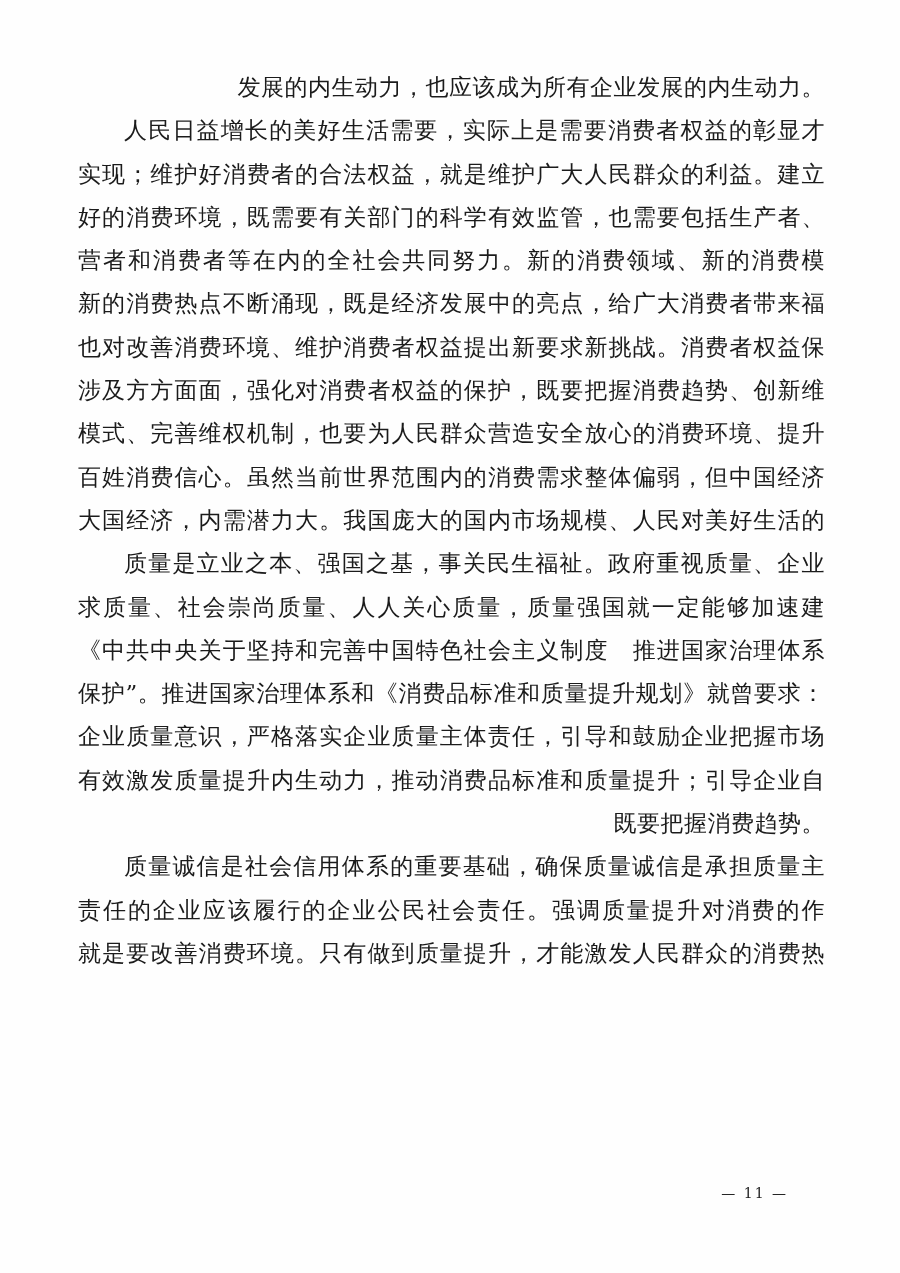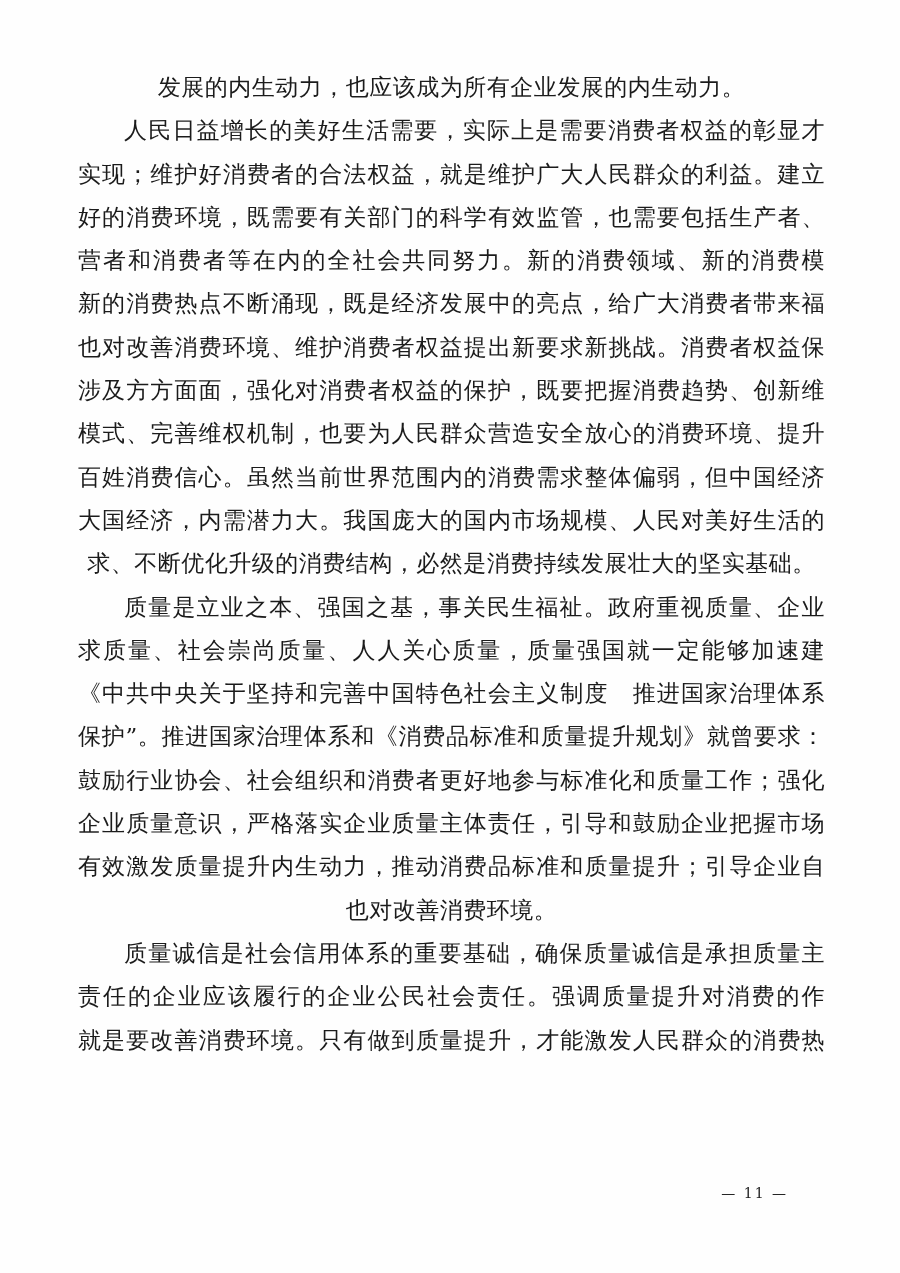--- a/index.html
+++ b/index.html
@@ -20,21 +20,21 @@
   .text-block {
     position: absolute;
     left: 78px;
     top: 66px;
     width: 747px;
   }
   .line {
     font-size: 23px;
     height: 43.3px;
     line-height: 43.3px;
-    text-align: center;
+    text-align: right;
     white-space: nowrap;
     letter-spacing: 0.5px;
   }
   .line.fill {
     white-space: normal;
     text-align: justify;
     text-align-last: justify;
     overflow: hidden;
     max-height: 43.3px;
   }
@@ -69,32 +69,30 @@
       <div class="line fill indent">人民日益增长的美好生活需要，实际上是需要消费者权益的彰显才能</div>
       <div class="line fill">实现；维护好消费者的合法权益，就是维护广大人民群众的利益。建立良</div>
       <div class="line fill">好的消费环境，既需要有关部门的科学有效监管，也需要包括生产者、经</div>
       <div class="line fill">营者和消费者等在内的全社会共同努力。新的消费领域、新的消费模式、</div>
       <div class="line fill tight">新的消费热点不断涌现，既是经济发展中的亮点，给广大消费者带来福音，</div>
       <div class="line fill">也对改善消费环境、维护消费者权益提出新要求新挑战。消费者权益保护</div>
       <div class="line fill">涉及方方面面，强化对消费者权益的保护，既要把握消费趋势、创新维权</div>
       <div class="line fill">模式、完善维权机制，也要为人民群众营造安全放心的消费环境、提升老</div>
       <div class="line fill">百姓消费信心。虽然当前世界范围内的消费需求整体偏弱，但中国经济是</div>
       <div class="line fill">大国经济，内需潜力大。我国庞大的国内市场规模、人民对美好生活的需</div>
-      <div class="line">求、不断优化升级的消费结构，必然是消费持续发展壮大的坚实基础。</div>
     </div>
 
     <div>
       <div class="line fill indent">质量是立业之本、强国之基，事关民生福祉。政府重视质量、企业追</div>
       <div class="line fill">求质量、社会崇尚质量、人人关心质量，质量强国就一定能够加速建成。</div>
       <div class="line fill">《中共中央关于坚持和完善中国特色社会主义制度　推进国家治理体系和</div>
       <div class="line fill">保护”。推进国家治理体系和《消费品标准和质量提升规划》就曾要求：</div>
-      <div class="line fill">鼓励行业协会、社会组织和消费者更好地参与标准化和质量工作；强化</div>
       <div class="line fill tight">企业质量意识，严格落实企业质量主体责任，引导和鼓励企业把握市场需求，</div>
       <div class="line fill">有效激发质量提升内生动力，推动消费品标准和质量提升；引导企业自我</div>
-      <div class="line">也对改善消费环境。</div>
+      <div class="line">既要把握消费趋势。</div>
     </div>
 
     <div>
       <div class="line fill indent">质量诚信是社会信用体系的重要基础，确保质量诚信是承担质量主体</div>
       <div class="line fill">责任的企业应该履行的企业公民社会责任。强调质量提升对消费的作用，</div>
       <div class="line fill tight">就是要改善消费环境。只有做到质量提升，才能激发人民群众的消费热情；</div>
     </div>
 
   </div>
 

